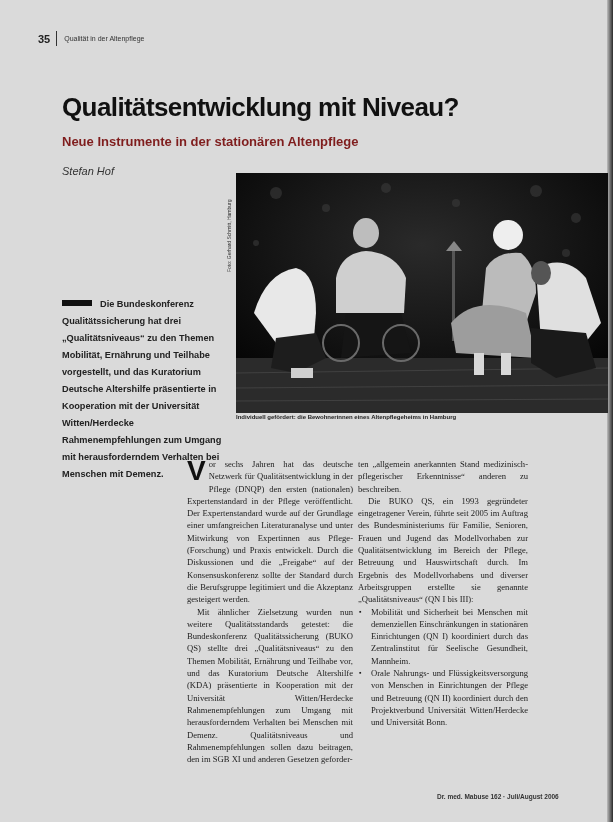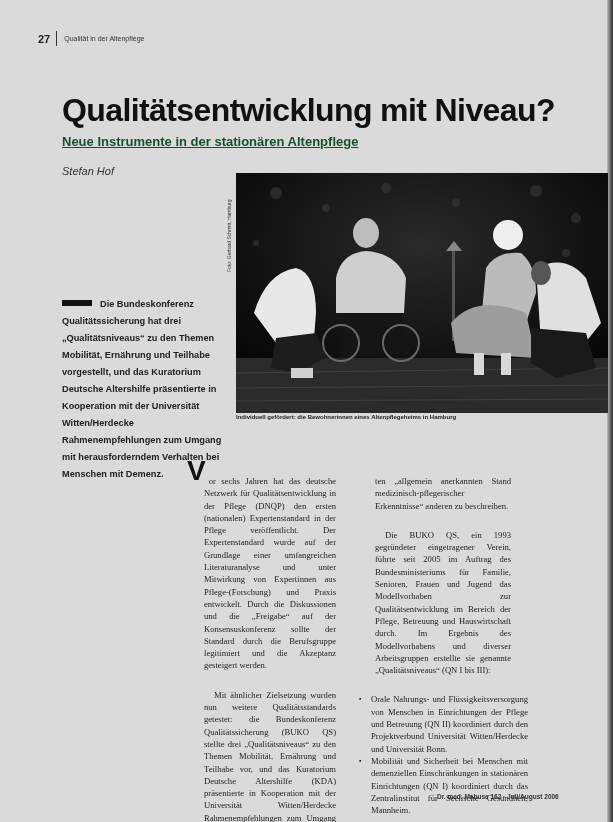--- a/index.html
+++ b/index.html
@@ -19,26 +19,26 @@
     display: flex; align-items: center;
     font-family: "Liberation Sans", sans-serif;
   }
   .page-num { font-size: 11px; font-weight: bold; color: #222; }
   .header-rule { width: 1px; height: 15px; background: #333; margin: 0 7px 0 6px; }
   .running-title { font-size: 7px; color: #333; }
 
   .title {
     position: absolute; top: 92px; left: 62px;
     font-family: "Liberation Sans", sans-serif;
-    font-size: 32px; font-weight: bold; letter-spacing: -0.6px; color: #111;
+    font-size: 26px; font-weight: bold; letter-spacing: -0.6px; color: #111;
   }
   .subtitle {
     position: absolute; top: 134px; left: 62px;
     font-family: "Liberation Sans", sans-serif;
-    font-size: 13px; font-weight: bold; color: #14532d; text-decoration: underline;
+    font-size: 13px; font-weight: bold; color: #7f1d1d;
   }
   .author {
     position: absolute; top: 165px; left: 62px;
     font-family: "Liberation Sans", sans-serif;
     font-size: 11px; font-weight: normal; font-style: italic; color: #333;
   }
 
   .photo-credit {
     position: absolute; left: 226px; top: 172px; width: 8px; height: 100px;
     writing-mode: vertical-rl; transform: rotate(180deg);
@@ -65,21 +65,21 @@
     display: inline-block; width: 30px; height: 6px; background: #111;
     margin-right: 8px; vertical-align: 1px;
   }
 
   .col {
     position: absolute; top: 458px; width: 166px;
     font-size: 8.6px; line-height: 12.3px; text-align: justify; color: #222;
   }
   .col1 { left: 187px; }
   .col2 { left: 358px; width: 170px; }
-  .col p { margin: 17px; }
+  .col p { margin: 0; }
   .indent { text-indent: 10px; }
   .dropcap {
     float: left; font-family: "Liberation Sans", sans-serif;
     font-size: 28px; font-weight: bold; line-height: 24px; margin: 1px 3px 0 0; color: #111;
   }
   .section-heading {
     font-family: "Liberation Sans", sans-serif; font-weight: bold; font-size: 8.8px;
     margin: 10px 0 3px 0 !important;
   }
   .bullet-list { margin: 0; padding: 0; list-style: none; }
@@ -91,21 +91,21 @@
     position: absolute; left: 437px; top: 793px;
     font-family: "Liberation Sans", sans-serif; font-size: 6.5px; font-weight: bold; color: #333;
   }
 </style>
 </head>
 <body>
 
 <div class="edge-right"></div>
 
 <div class="header">
-  <span class="page-num">27</span>
+  <span class="page-num">35</span>
   <span class="header-rule"></span>
   <span class="running-title">Qualität in der Altenpflege</span>
 </div>
 
 <h1 class="title" style="margin:0">Qualitätsentwicklung mit Niveau?</h1>
 <h2 class="subtitle" style="margin:0">Neue Instrumente in der stationären Altenpflege</h2>
 <div class="author">Stefan Hof</div>
 
 <div class="photo-credit">Foto: Gerhard Schmitt, Hamburg</div>
 <div class="photo">
@@ -162,18 +162,18 @@
 <div class="col col1">
   <span class="dropcap">V</span>
   <p>or sechs Jahren hat das deutsche Netzwerk für Qualitätsentwicklung in der Pflege (DNQP) den ersten (nationalen) Expertenstandard in der Pflege veröffentlicht. Der Expertenstandard wurde auf der Grundlage einer umfangreichen Literaturanalyse und unter Mitwirkung von Expertinnen aus Pflege-(Forschung) und Praxis entwickelt. Durch die Diskussionen und die „Freigabe“ auf der Konsensuskonferenz sollte der Standard durch die Berufsgruppe legitimiert und die Akzeptanz gesteigert werden.</p>
   <p class="indent">Mit ähnlicher Zielsetzung wurden nun weitere Qualitätsstandards getestet: die Bundeskonferenz Qualitätssicherung (BUKO QS) stellte drei „Qualitätsniveaus“ zu den Themen Mobilität, Ernährung und Teilhabe vor, und das Kuratorium Deutsche Altershilfe (KDA) präsentierte in Kooperation mit der Universität Witten/Herdecke Rahmenempfehlungen zum Umgang mit herausforderndem Verhalten bei Menschen mit Demenz. Qualitätsniveaus und Rahmenempfehlungen sollen dazu beitragen, den im SGB XI und anderen Gesetzen geforder-</p>
 </div>
 
 <div class="col col2">
   <p>ten „allgemein anerkannten Stand medizinisch-pflegerischer Erkenntnisse“ anderen zu beschreiben.</p>
   <p class="indent">Die BUKO QS, ein 1993 gegründeter eingetragener Verein, führte seit 2005 im Auftrag des Bundesministeriums für Familie, Senioren, Frauen und Jugend das Modellvorhaben zur Qualitätsentwicklung im Bereich der Pflege, Betreuung und Hauswirtschaft durch. Im Ergebnis des Modellvorhabens und diverser Arbeitsgruppen erstellte sie genannte „Qualitätsniveaus“ (QN I bis III):</p>
   <ul class="bullet-list">
+    <li>Mobilität und Sicherheit bei Menschen mit demenziellen Einschränkungen in stationären Einrichtungen (QN I) koordiniert durch das Zentralinstitut für Seelische Gesundheit, Mannheim.</li>
     <li>Orale Nahrungs- und Flüssigkeitsversorgung von Menschen in Einrichtungen der Pflege und Betreuung (QN II) koordiniert durch den Projektverbund Universität Witten/Herdecke und Universität Bonn.</li>
-    <li>Mobilität und Sicherheit bei Menschen mit demenziellen Einschränkungen in stationären Einrichtungen (QN I) koordiniert durch das Zentralinstitut für Seelische Gesundheit, Mannheim.</li>
   </ul>
 </div>
 
 <div class="footer">Dr. med. Mabuse 162 · Juli/August 2006</div>
 
 </body></html>

